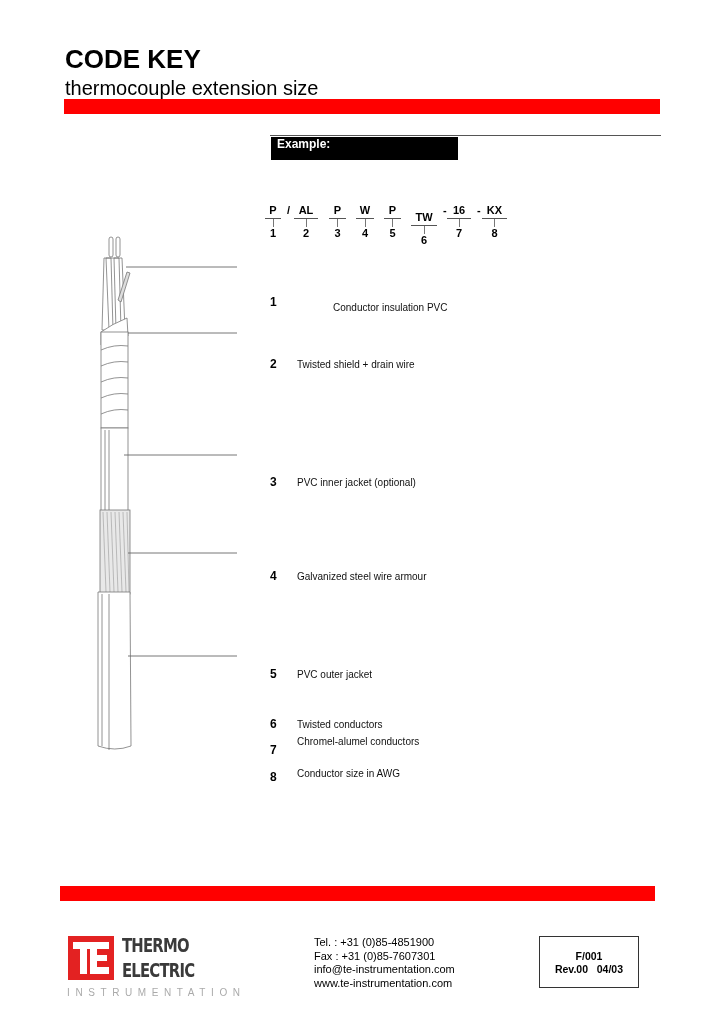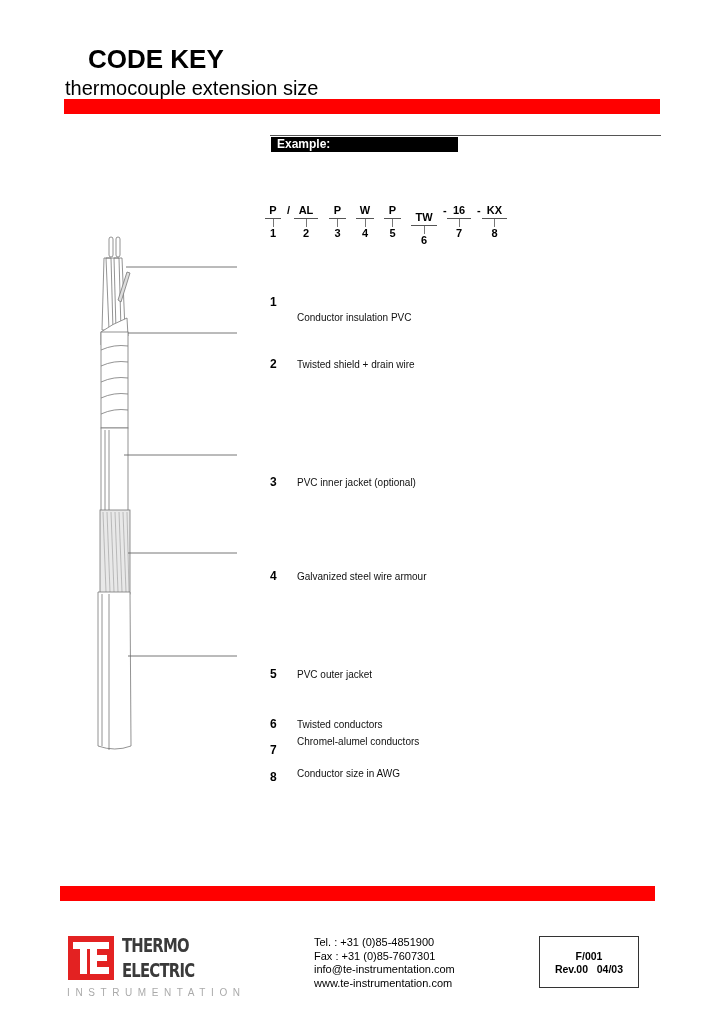--- a/index.html
+++ b/index.html
@@ -1,22 +1,22 @@
 <!DOCTYPE html>
 <html><head>
 <meta charset="utf-8">
 <style>
   html, body { margin:0; padding:0; background:#ffffff; }
   body { width:724px; height:1024px; position:relative; overflow:hidden; font-family:"Liberation Sans", sans-serif; color:#000; }
   .abs { position:absolute; }
-  .title { left:65px; top:44px; font-size:26px; font-weight:bold; letter-spacing:0px; line-height:30px;margin-left:23px; }
+  .title { left:65px; top:44px; font-size:26px; font-weight:bold; letter-spacing:0px; line-height:30px; }
   .subtitle { left:65px; top:76px; font-size:20px; line-height:24px; }
   .redbar-top { left:64px; top:99px; width:596px; height:15px; background:#ff0000; }
   .ex-line { left:270px; top:135px; width:391px; height:1px; background:#555; }
-  .ex-box { left:271px; top:137px; width:187px; height:15px; background:#000; color:#fff; font-size:12px; font-weight:bold; line-height:15px; padding-left:6px; box-sizing:border-box; }
+  .ex-box { left:271px; top:137px; width:187px; height:23px; background:#000; color:#fff; font-size:12px; font-weight:bold; line-height:15px; padding-left:6px; box-sizing:border-box; }
   .code-seg { position:absolute; top:204px; text-align:center; }
   .code-seg .letter { font-size:11px; font-weight:bold; line-height:13px; }
   .code-seg .uline { height:1px; background:#555; margin-top:1px; }
   .code-seg .tick { width:1px; height:8px; background:#777; margin:0 auto; }
   .code-seg .num { font-size:11px; font-weight:bold; line-height:12px; margin-top:0px; }
   .sep { position:absolute; top:204px; font-size:11px; font-weight:bold; line-height:13px; }
   .legend-num { position:absolute; left:270px; font-size:12px; font-weight:bold; }
   .legend-text { position:absolute; left:297px; font-size:10px; color:#111; }
   .redbar-bot { left:60px; top:886px; width:595px; height:15px; background:#ff0000; }
   .contact { left:314px; top:936px; font-size:11px; line-height:13.5px; color:#000; }
@@ -129,21 +129,21 @@
   <g stroke="#666" stroke-width="0.9">
     <line x1="126" y1="267" x2="237" y2="267"></line>
     <line x1="128" y1="333" x2="237" y2="333"></line>
     <line x1="124" y1="455" x2="237" y2="455"></line>
     <line x1="128" y1="553" x2="237" y2="553"></line>
     <line x1="128" y1="656" x2="237" y2="656"></line>
   </g>
 </svg>
 
 <div class="legend-num" style="top:295px;">1</div>
-<div class="legend-text" style="top:312px;">Conductor insulation PVC</div>
+<div class="legend-text" style="top:302px;margin-left:36px;">Conductor insulation PVC</div>
 <div class="legend-num" style="top:357px;">2</div>
 <div class="legend-text" style="top:359px;">Twisted shield + drain wire</div>
 <div class="legend-num" style="top:475px;">3</div>
 <div class="legend-text" style="top:477px;">PVC inner jacket (optional)</div>
 <div class="legend-num" style="top:569px;">4</div>
 <div class="legend-text" style="top:571px;">Galvanized steel wire armour</div>
 <div class="legend-num" style="top:667px;">5</div>
 <div class="legend-text" style="top:669px;">PVC outer jacket</div>
 <div class="legend-num" style="top:717px;">6</div>
 <div class="legend-text" style="top:719px;">Twisted conductors</div>

